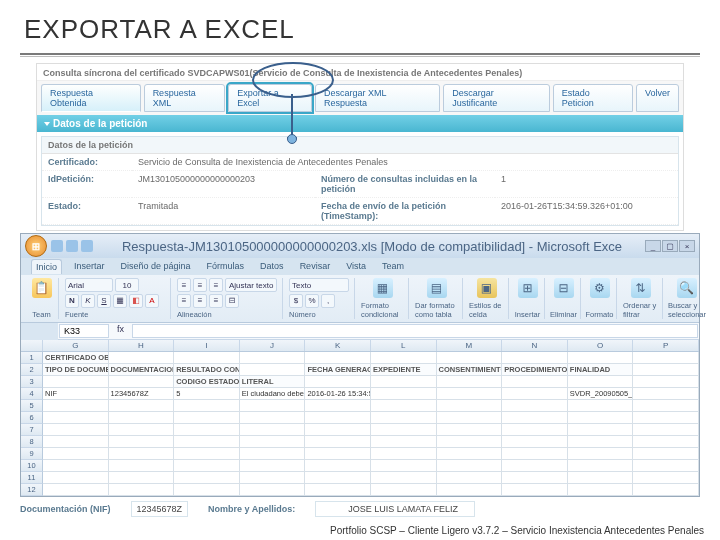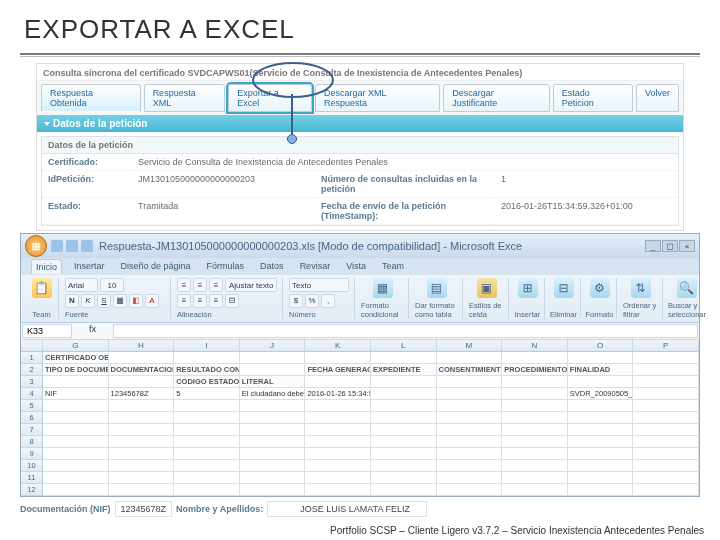--- a/index.html
+++ b/index.html
@@ -30,50 +30,50 @@
   .form-grid > div { padding: 3px 6px; border-bottom: 1px dotted #eee; }
   .form-grid .lbl { color:#5a7a90; font-weight:bold; }
   .form-grid .val { color:#6a6a6a; }
 
   
   .excel { margin: 2px 20px 0; border: 1px solid #9ab; position: relative; background:#d9e6f2;}
   .excel-titlebar { background: linear-gradient(#e6eef7,#c9dbed); display:flex; align-items:center; padding:1px 4px; font-size:9px; color:#335; position:relative;}
   .office-btn { width:22px; height:22px; border-radius:50%; background: radial-gradient(#ffd27a,#e68a2e); border:1px solid #b06a10; display:flex; align-items:center; justify-content:center; font-size:10px; color:#fff; font-weight:bold; margin-right:4px;}
   .qat { display:flex; gap:3px; margin-right:6px;}
   .qat span { width:12px; height:12px; background:#9ac3e8; border-radius:2px;}
-  .excel-title-text { flex:1; color:#4b6584; overflow:hidden; white-space:nowrap; font-size:11px;}
+  .excel-title-text { flex:1; text-align:center; color:#4b6584; overflow:hidden; white-space:nowrap; font-size:13px;}
   .win-ctrls { display:flex; gap:1px;}
   .win-ctrls span { width:16px; height:12px; background:#c8d7e8; border:1px solid #9ab; display:flex;align-items:center;justify-content:center;font-size:8px;color:#335;}
 
   .ribbon-tabs { display:flex; gap:8px; padding:1px 10px; background:#d6e4f0; font-size:9px; color:#3b5c7a;}
   .ribbon-tabs .rtab { padding:2px 4px; cursor:pointer;}
   .ribbon-tabs .rtab.active { background:#eef4fa; border:1px solid #b8cadd; border-bottom:none; border-radius:3px 3px 0 0; }
 
   .ribbon { background:linear-gradient(#eef4fa,#e2ecf5); display:flex; padding:3px 4px; border-bottom:1px solid #b8cadd; min-height:48px; gap:2px;}
   .rgroup { border-right:1px solid #c8d7e8; padding:0 4px; display:flex; flex-direction:column; align-items:center; justify-content:space-between; font-size:7.5px; color:#4b6584; position:relative; min-width:34px;}
   .rgroup .ico { width:20px; height:20px; border-radius:3px; display:flex;align-items:center;justify-content:center;font-size:12px;}
   .rgroup .lbl { margin-top:1px; }
   .rgroup.wide { min-width:80px; align-items:flex-start;}
   .rgroup .row { display:flex; gap:2px; }
   .mini { width:14px;height:14px;background:#f3f8fc;border:1px solid #c8d7e8;border-radius:2px;display:flex;align-items:center;justify-content:center;font-size:8px;color:#335;}
 
-  .formula-bar { display:flex; background:#f6f9fc; border-bottom:1px solid #c8d7e8; font-size:9px;}
+  .formula-bar { display:flex; background:#f6f9fc; border-bottom:1px solid #c8d7e8; font-size:9px;margin-left:37px;}
   .name-box { border:1px solid #c8d7e8; background:#fff; padding:1px 4px; width:50px; margin:1px;}
-  .fx { padding:1px 16px; color:#335;}
+  .fx { padding:1px 7px; color:#335;}
   .formula-input { flex:1; border:1px solid #c8d7e8; background:#fff; margin:1px; padding:1px 3px;}
 
   .sheet { background:#fff; }
   .col-heads { display:grid; grid-template-columns: 22px repeat(10, 1fr); background:linear-gradient(#f0f5fa,#dfe9f2); font-size:8px; color:#4b6584; border-bottom:1px solid #b8cadd;}
   .col-heads div { border-right:1px solid #c8d7e8; text-align:center; padding:1px 0;}
   .sheet-body { display:grid; grid-template-columns: 22px repeat(10, 1fr); font-size:7.5px; color:#333;}
   .sheet-body .rh { background:linear-gradient(#f0f5fa,#dfe9f2); border-right:1px solid #b8cadd; border-bottom:1px solid #c8d7e8; text-align:center; color:#4b6584; padding:1px 0;}
   .sheet-body .cell { border-right:1px solid #d7e0e8; border-bottom:1px solid #d7e0e8; padding:1px 2px; overflow:hidden; white-space:nowrap; min-height:12px;}
   .sheet-body .hdr { font-weight:bold; color:#555; background:#fafcfe;}
 
-  .bottom-form { margin: 4px 20px 0; display:flex; align-items:center; font-size:9px; gap:4px; color:#5a7a90;}
+  .bottom-form { margin: 4px 20px 0; display:flex; align-items:center; font-size:9px; gap:20px; color:#5a7a90;}
   .bottom-form .box { border:1px solid #d7e4ec; background:#fff; padding:2px 5px; color:#444;}
   .bottom-form .lbl-box { color:#5a7a90; font-weight:bold;}
 
   .footer { position:absolute; bottom:4px; right:16px; font-size:10px; color:#333; }
 </style>
 </head>
 <body>
 
 <div class="slide-title">EXPORTAR A EXCEL</div>
 <div class="title-rules">
@@ -139,21 +139,21 @@
     <div class="rtab">Vista</div>
     <div class="rtab">Team</div>
   </div>
   <div class="ribbon">
     <div class="rgroup">
       <div class="ico" style="background:linear-gradient(#ffe8a0,#f7c65b);">📋</div>
       <div class="lbl">Team</div>
     </div>
     <div class="rgroup wide" style="min-width:110px;">
       <div class="row" style="gap:2px;">
-        <div class="mini" style="width:33px;justify-content:flex-start;padding:0 2px;">Arial</div>
+        <div class="mini" style="width:48px;justify-content:flex-start;padding:0 2px;">Arial</div>
         <div class="mini" style="width:24px;">10</div>
       </div>
       <div class="row">
         <div class="mini">
             <b>N</b>
           </div>
         <div class="mini">
             <i>K</i>
           </div>
         <div class="mini">

